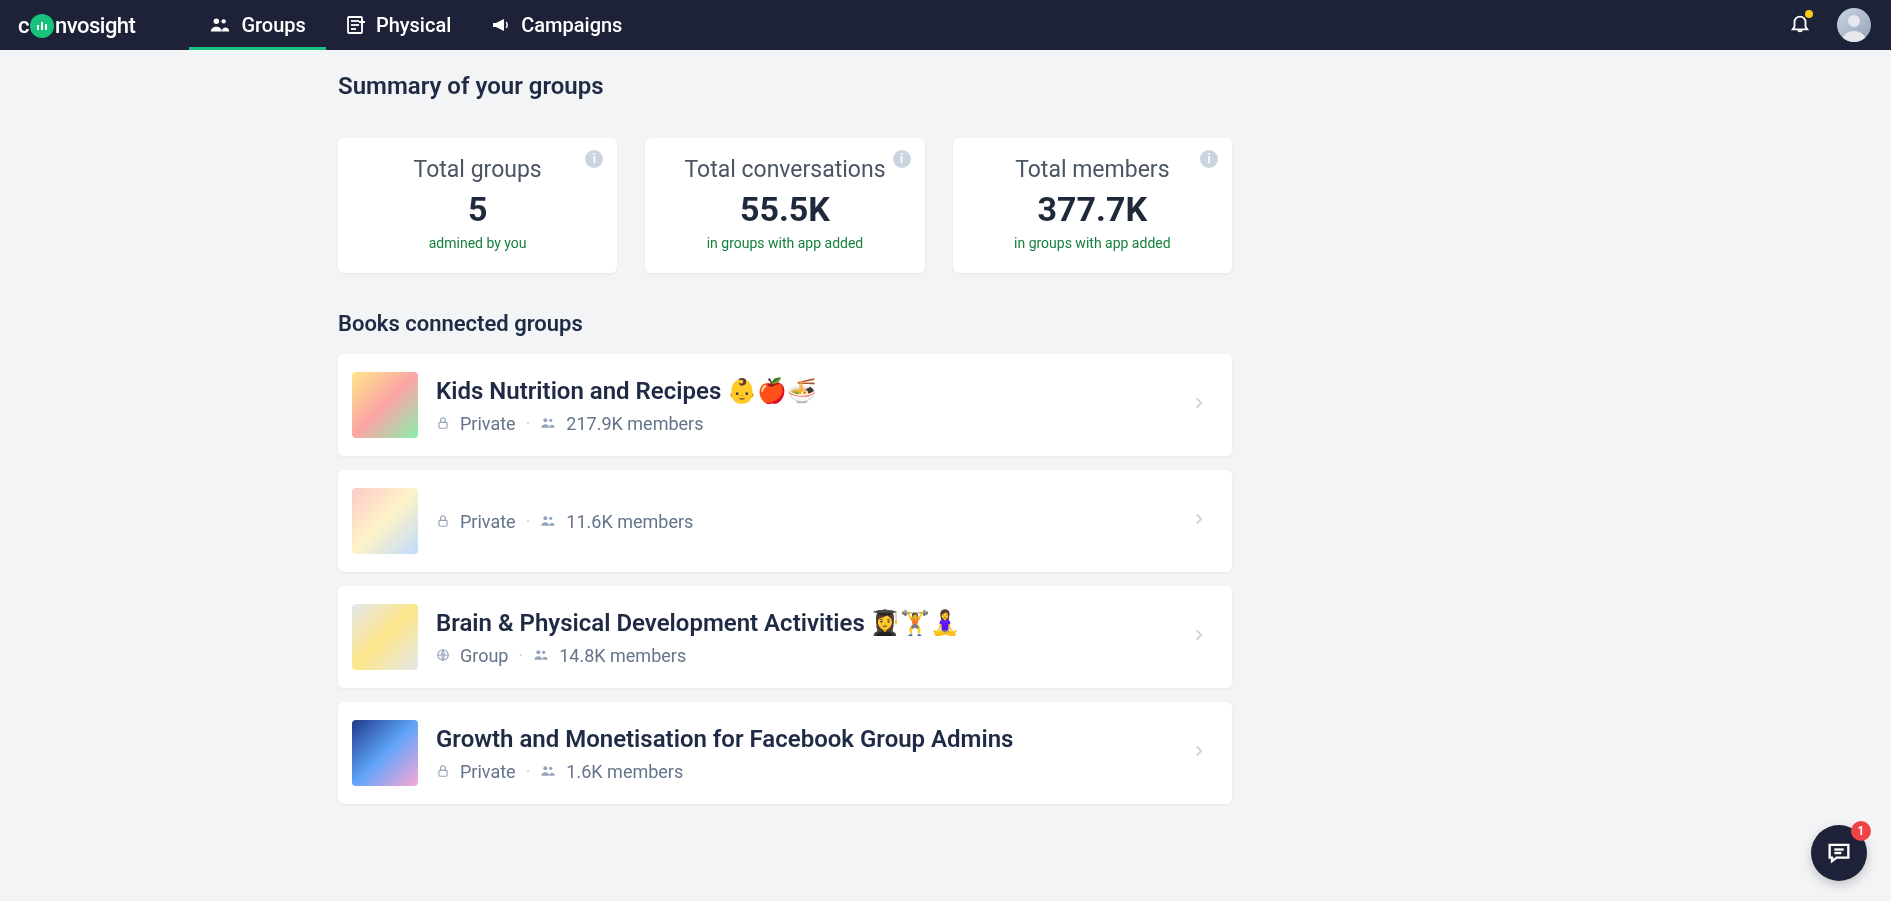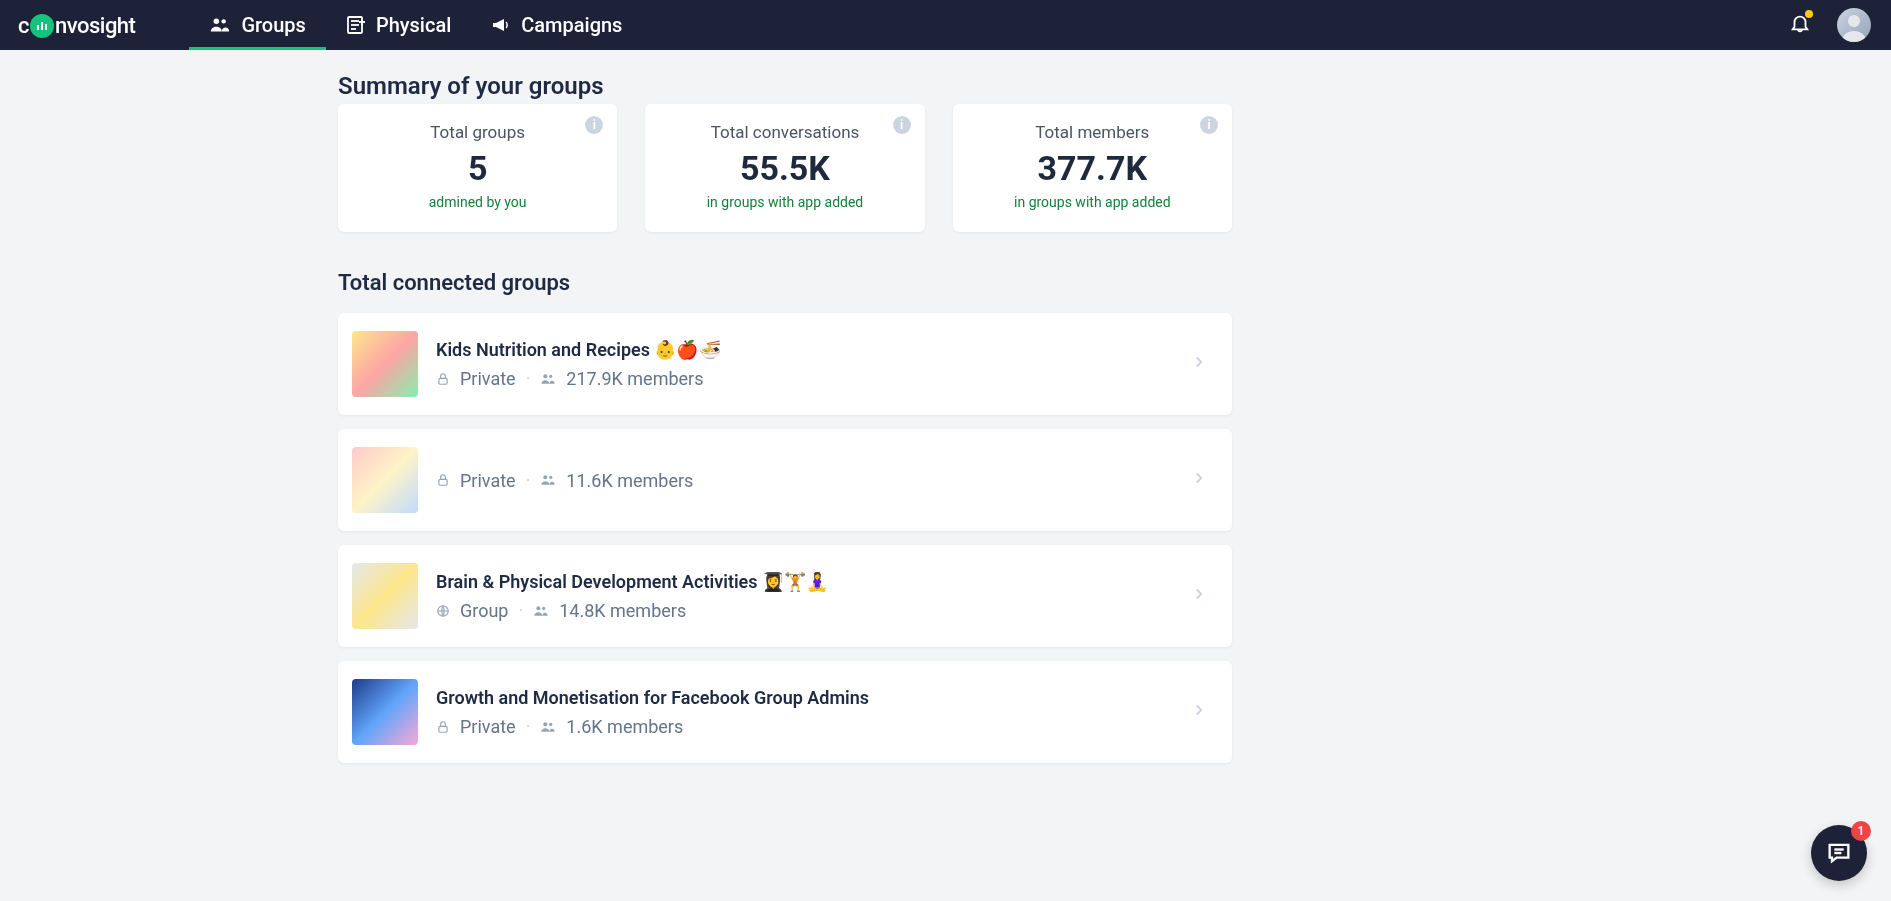--- a/index.html
+++ b/index.html
@@ -81,21 +81,21 @@
   .main {
     max-width: 894px;
     margin: 0 auto;
     margin-left: 338px;
     padding-top: 22px;
   }
   .page-title {
     font-size: 24px;
     font-weight: 600;
     color: #1f2a44;
-    margin-bottom: 4px;
+    margin-bottom: 38px;
   }
   .summary-row { display: flex; gap: 28px; margin-bottom: 38px; }
   .summary-card {
     flex: 1;
     background: #fff;
     border-radius: 6px;
     box-shadow: 0 1px 3px rgba(0,0,0,0.06);
     padding: 18px 20px 22px;
     text-align: center;
     position: relative;
@@ -106,21 +106,21 @@
     width: 18px; height: 18px;
     border-radius: 50%;
     background: #cbd5e1;
     color: #fff;
     font-size: 12px;
     font-weight: 700;
     display: flex; align-items: center; justify-content: center;
     cursor: pointer;
   }
   .card-label {
-    font-size: 17px;
+    font-size: 23px;
     color: #4b5563;
     margin-bottom: 6px;
   }
   .card-value {
     font-size: 34px;
     font-weight: 700;
     color: #1e293b;
     margin-bottom: 6px;
   }
   .card-sub {
@@ -144,21 +144,21 @@
     margin-bottom: 14px;
     cursor: pointer;
   }
   .group-thumb {
     width: 66px; height: 66px;
     border-radius: 4px;
     flex-shrink: 0;
   }
   .group-body { flex: 1; }
   .group-name {
-    font-size: 18px;
+    font-size: 24px;
     font-weight: 600;
     color: #1f2a44;
     margin-bottom: 8px;
     display: flex;
     align-items: center;
     gap: 4px;
   }
   .group-meta {
     display: flex;
     align-items: center;
@@ -280,21 +280,21 @@
       <div class="card-sub">in groups with app added</div>
     </div>
     <div class="summary-card">
       <div class="info-dot">i</div>
       <div class="card-label">Total members</div>
       <div class="card-value">377.7K</div>
       <div class="card-sub">in groups with app added</div>
     </div>
   </div>
 
-  <h2 class="section-title">Total connected groups</h2>
+  <h2 class="section-title">Books connected groups</h2>
 
   <div id="groups-list">
       <div class="group-card">
         <div class="group-thumb" style="background:linear-gradient(135deg,#fde68a,#fca5a5,#86efac)"></div>
         <div class="group-body">
           <div class="group-name">Kids Nutrition and Recipes 👶🍎🍜</div>
           <div class="group-meta">
             <span class="meta-icon">
               <svg width="14" height="14" viewBox="0 0 24 24" fill="none" stroke="currentColor" stroke-width="2">
                 <rect x="5" y="11" width="14" height="10" rx="2"></rect>

